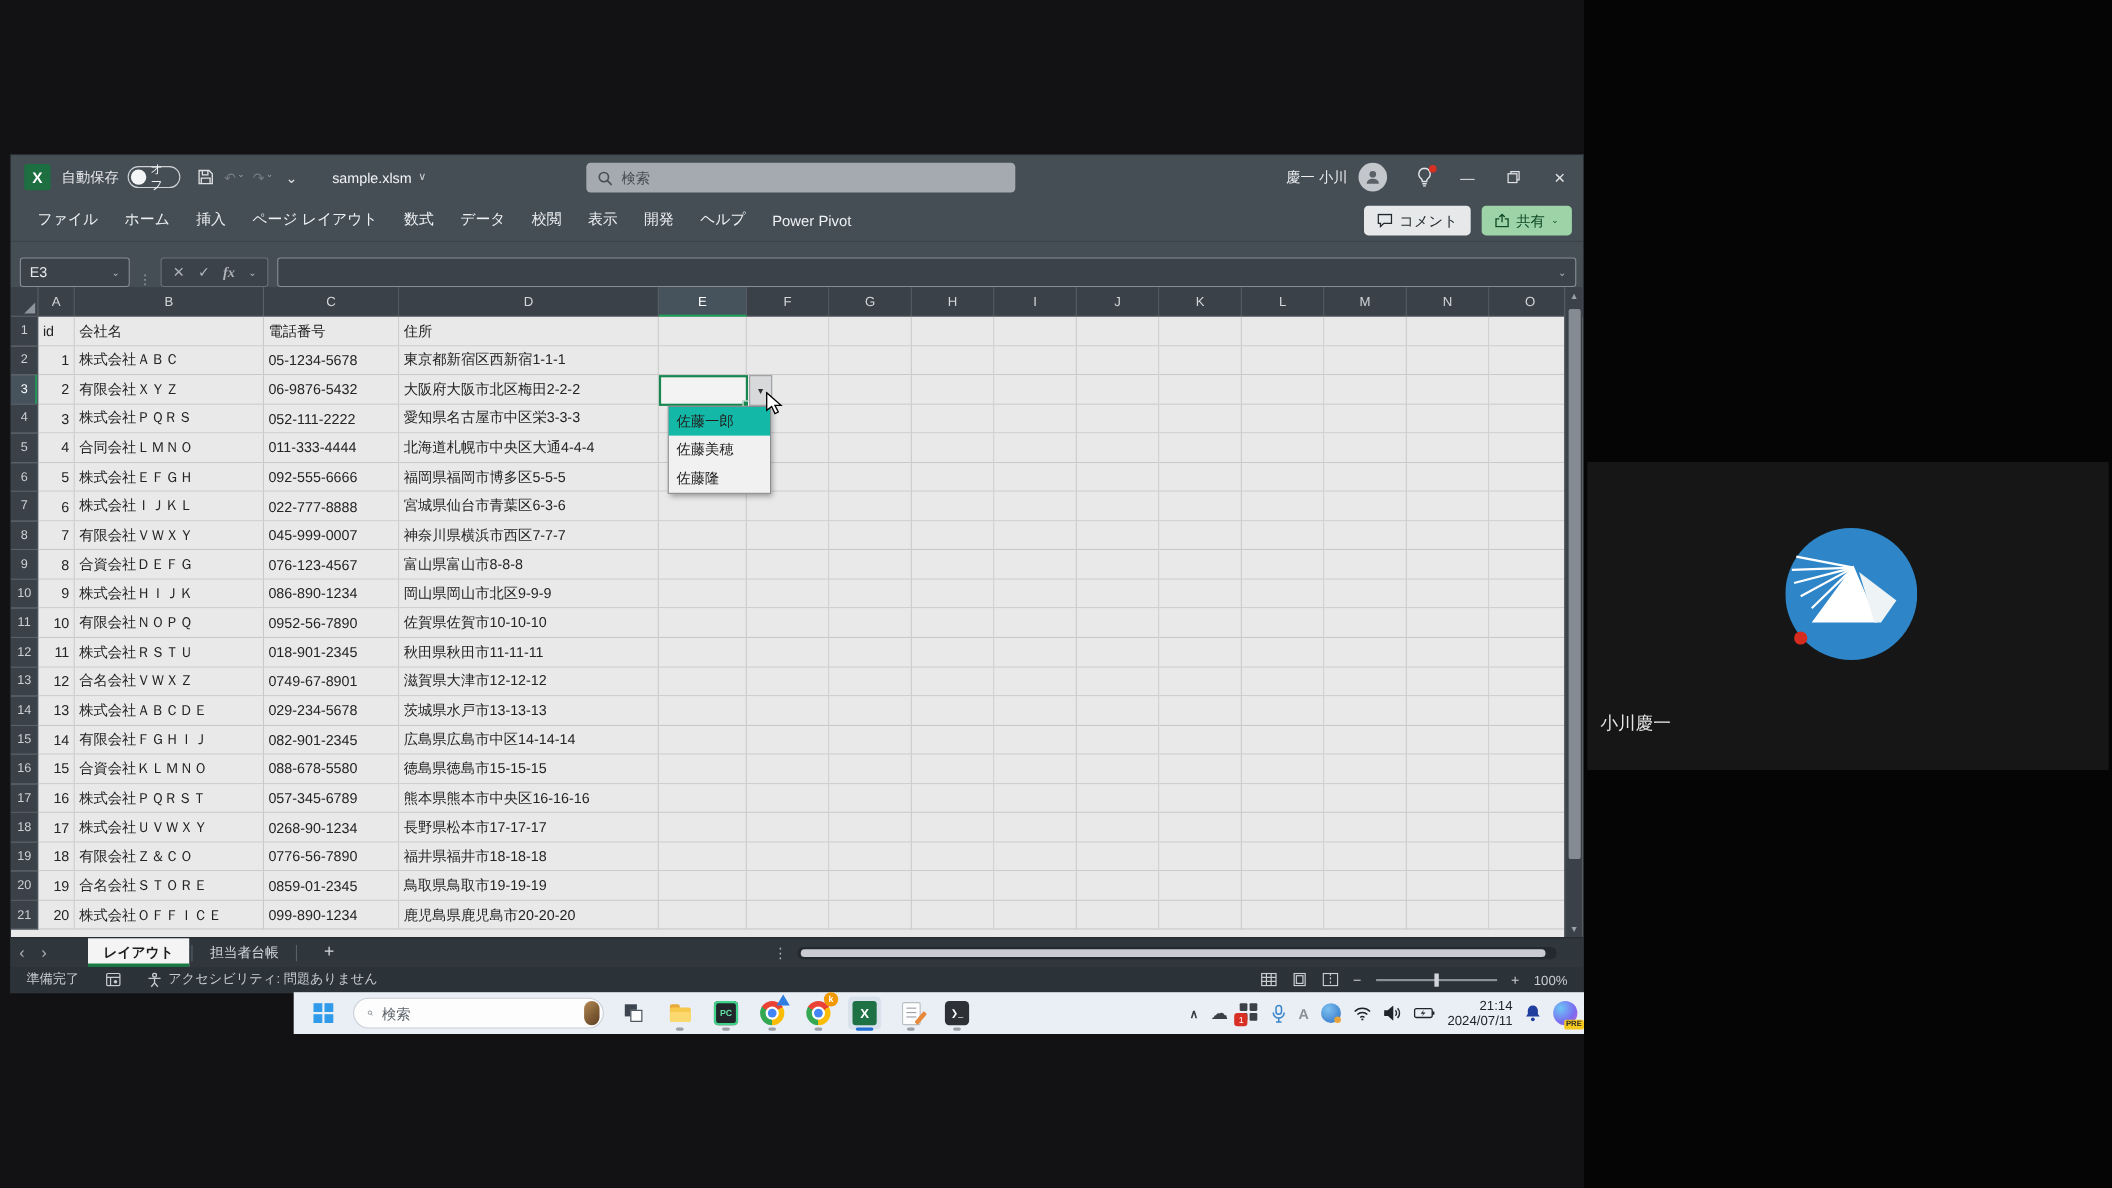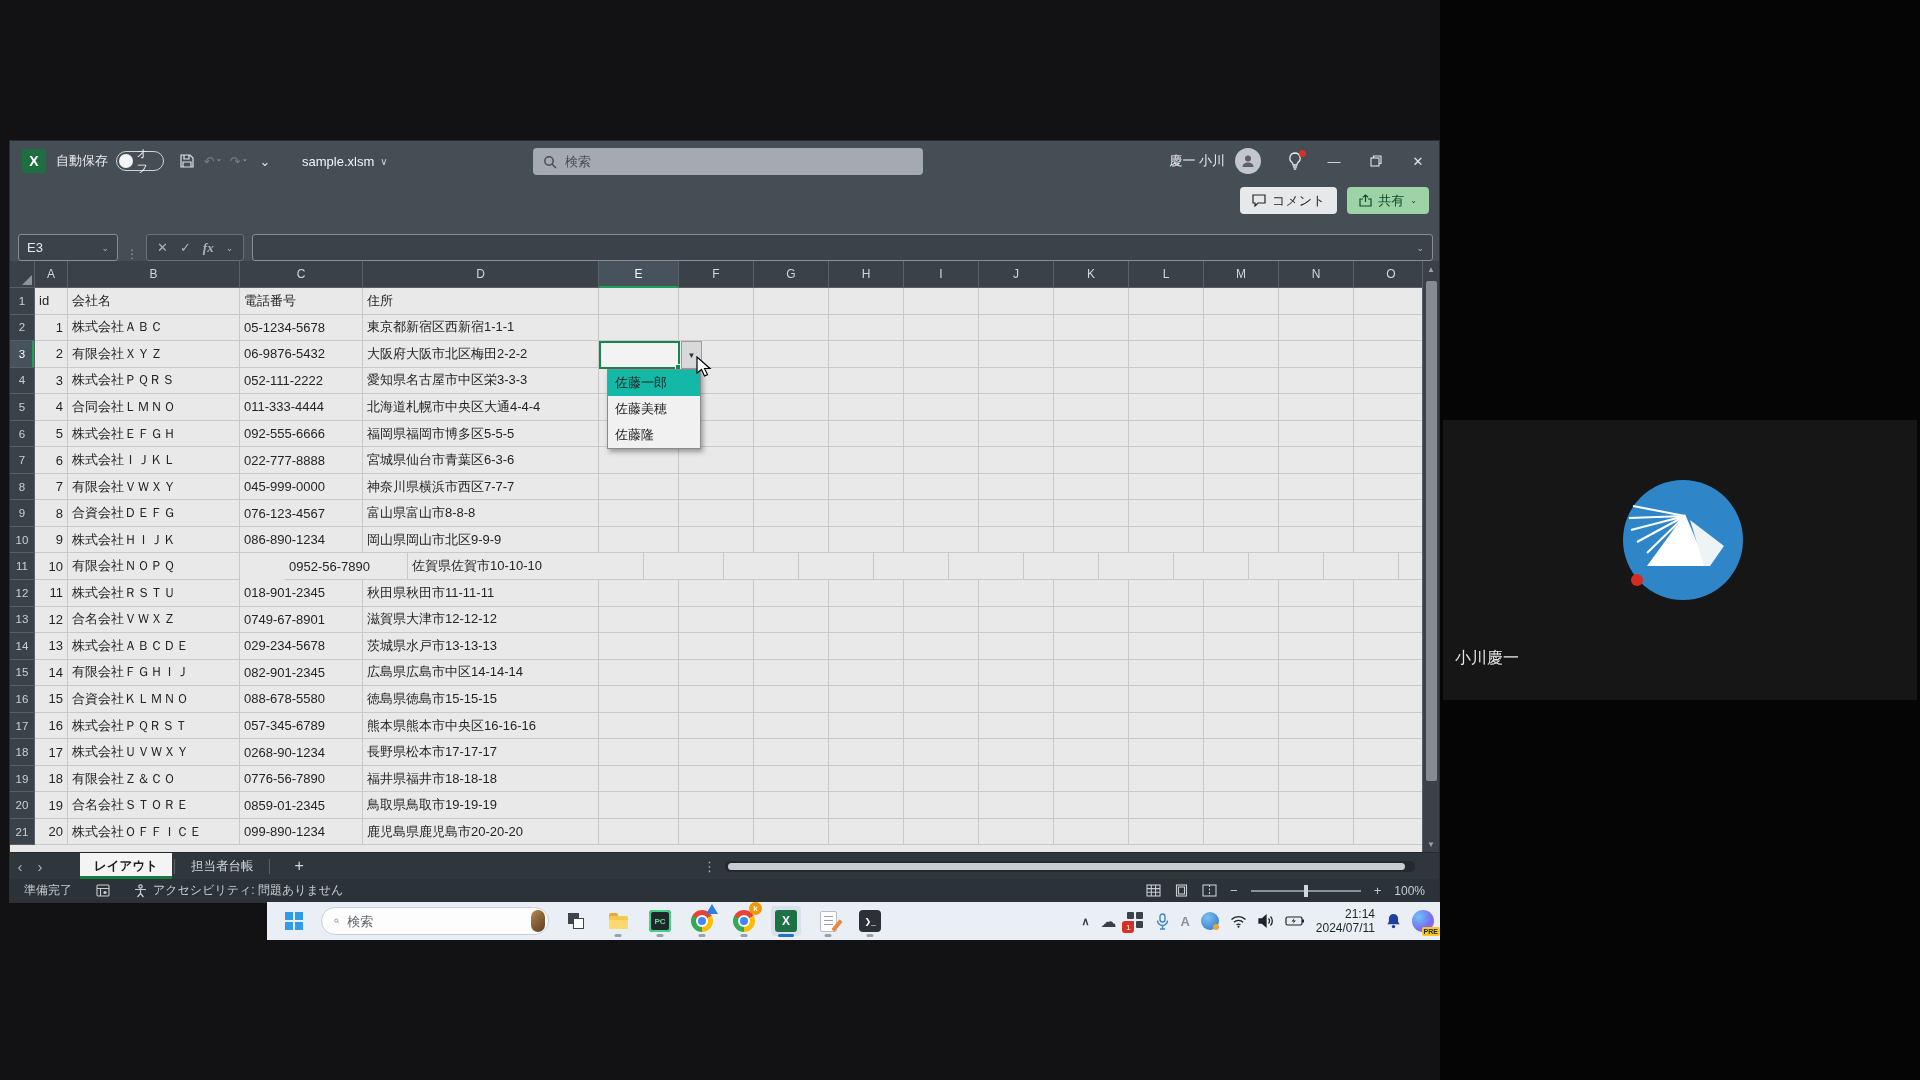--- a/index.html
+++ b/index.html
@@ -207,20 +207,33 @@
               <rect x="1" y="3" width="8" height="8"></rect>
               <path d="M3.5 3V1h7.5v7.5H9"></path>
             </svg>
         </div>
         <div class="win-btn">
             <span>✕</span>
           </div>
       </div>
     </div>
 
+    <div class="ribbonbar" id="ribbonTabs">
+        <span class="rtab">ファイル</span>
+        <span class="rtab">ホーム</span>
+        <span class="rtab">挿入</span>
+        <span class="rtab">ページ レイアウト</span>
+        <span class="rtab">数式</span>
+        <span class="rtab">データ</span>
+        <span class="rtab">校閲</span>
+        <span class="rtab">表示</span>
+        <span class="rtab">開発</span>
+        <span class="rtab">ヘルプ</span>
+        <span class="rtab">Power Pivot</span>
+      </div>
     <div class="ribbon-right">
       <div class="btn-comment">
         <svg width="14" height="13" viewBox="0 0 14 13" fill="none" stroke="#23282d" stroke-width="1.2">
             <path d="M1 1h12v8H6l-3 3V9H1z"></path>
           </svg>
         <span>コメント</span>
       </div>
       <div class="btn-share">
         <svg width="13" height="13" viewBox="0 0 13 13" fill="none" stroke="#0c4a26" stroke-width="1.2">
             <path d="M4 5H1v7h11V5H9"></path>
@@ -392,21 +405,21 @@
             <div class="cell" style="width: 75px;"></div>
             <div class="cell" style="width: 75px;"></div>
             <div class="cell" style="width: 75px;"></div>
             <div class="cell" style="width: 75px;"></div>
             <div class="cell" style="width: 75px;"></div>
           </div>
           <div class="grow">
             <div class="row-hdr" style="width: 25px;">8</div>
             <div class="cell num" style="width: 33px;">7</div>
             <div class="cell" style="width: 172px;">有限会社ＶＷＸＹ</div>
-            <div class="cell" style="width: 123px;">045-999-0000</div>
+            <div class="cell" style="width: 123px;">045-999-0007</div>
             <div class="cell" style="width: 236px;">神奈川県横浜市西区7-7-7</div>
             <div class="cell" style="width: 80px;"></div>
             <div class="cell" style="width: 75px;"></div>
             <div class="cell" style="width: 75px;"></div>
             <div class="cell" style="width: 75px;"></div>
             <div class="cell" style="width: 75px;"></div>
             <div class="cell" style="width: 75px;"></div>
             <div class="cell" style="width: 75px;"></div>
             <div class="cell" style="width: 75px;"></div>
             <div class="cell" style="width: 75px;"></div>
@@ -446,21 +459,21 @@
             <div class="cell" style="width: 75px;"></div>
             <div class="cell" style="width: 75px;"></div>
             <div class="cell" style="width: 75px;"></div>
             <div class="cell" style="width: 75px;"></div>
             <div class="cell" style="width: 75px;"></div>
           </div>
           <div class="grow">
             <div class="row-hdr" style="width: 25px;">11</div>
             <div class="cell num" style="width: 33px;">10</div>
             <div class="cell" style="width: 172px;">有限会社ＮＯＰＱ</div>
-            <div class="cell" style="width: 123px; margin-left: 45px;">0952-56-7890</div>
+            <div class="cell" style="width: 123px;">0952-56-7890</div>
             <div class="cell" style="width: 236px;">佐賀県佐賀市10-10-10</div>
             <div class="cell" style="width: 80px;"></div>
             <div class="cell" style="width: 75px;"></div>
             <div class="cell" style="width: 75px;"></div>
             <div class="cell" style="width: 75px;"></div>
             <div class="cell" style="width: 75px;"></div>
             <div class="cell" style="width: 75px;"></div>
             <div class="cell" style="width: 75px;"></div>
             <div class="cell" style="width: 75px;"></div>
             <div class="cell" style="width: 75px;"></div>

